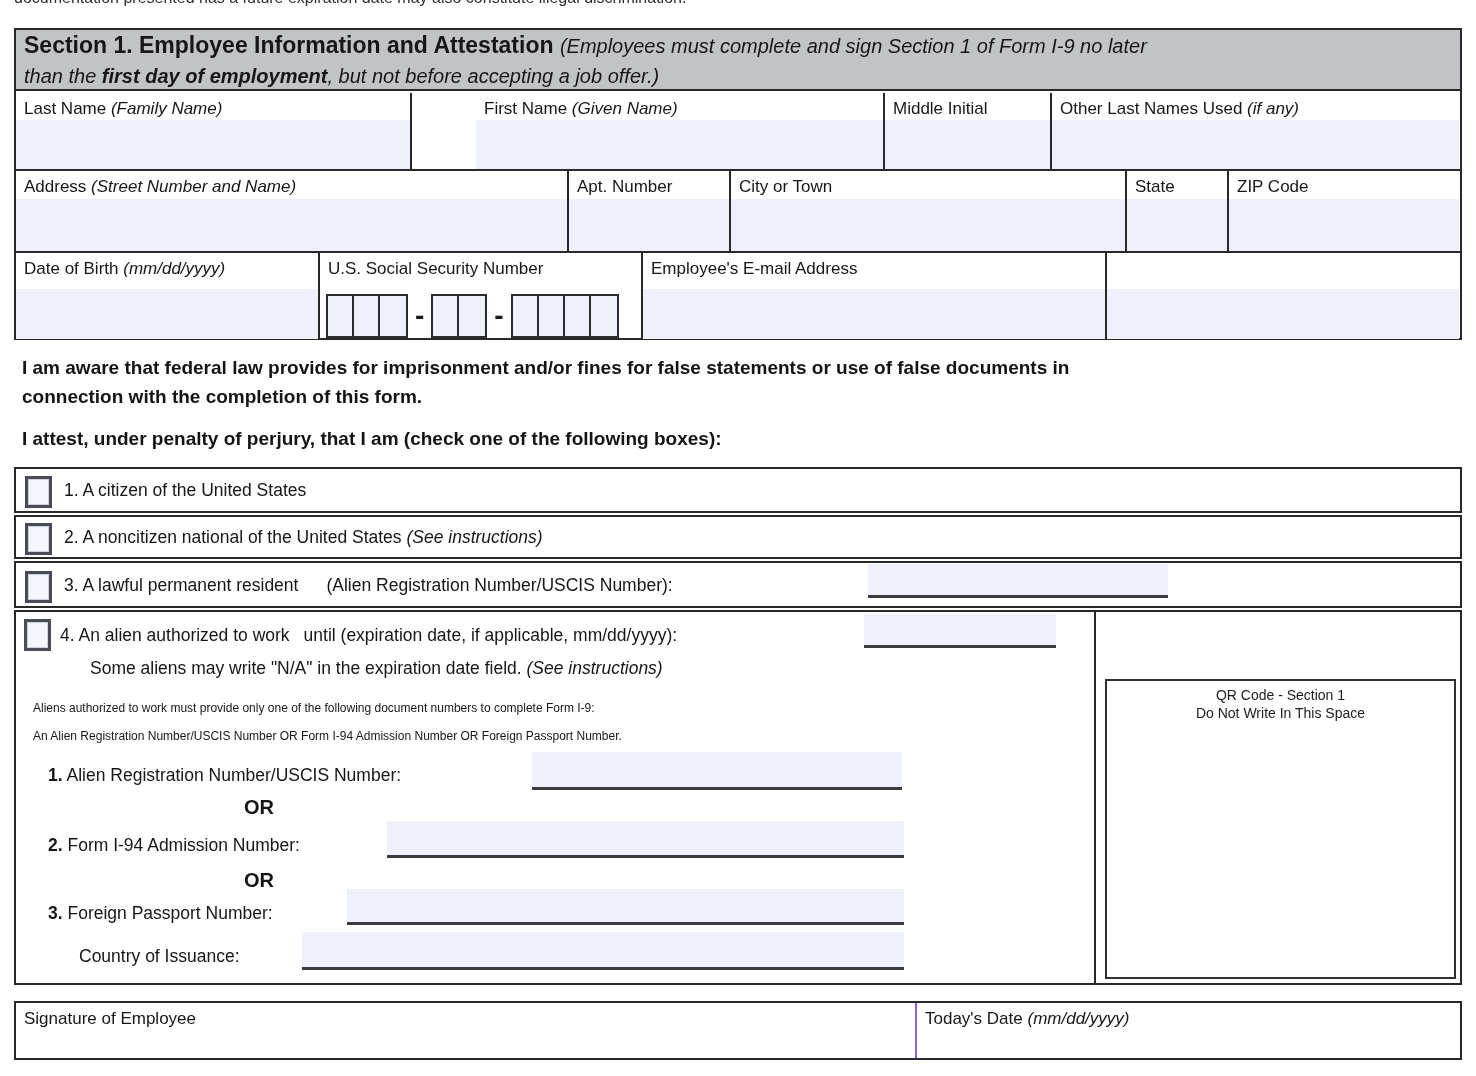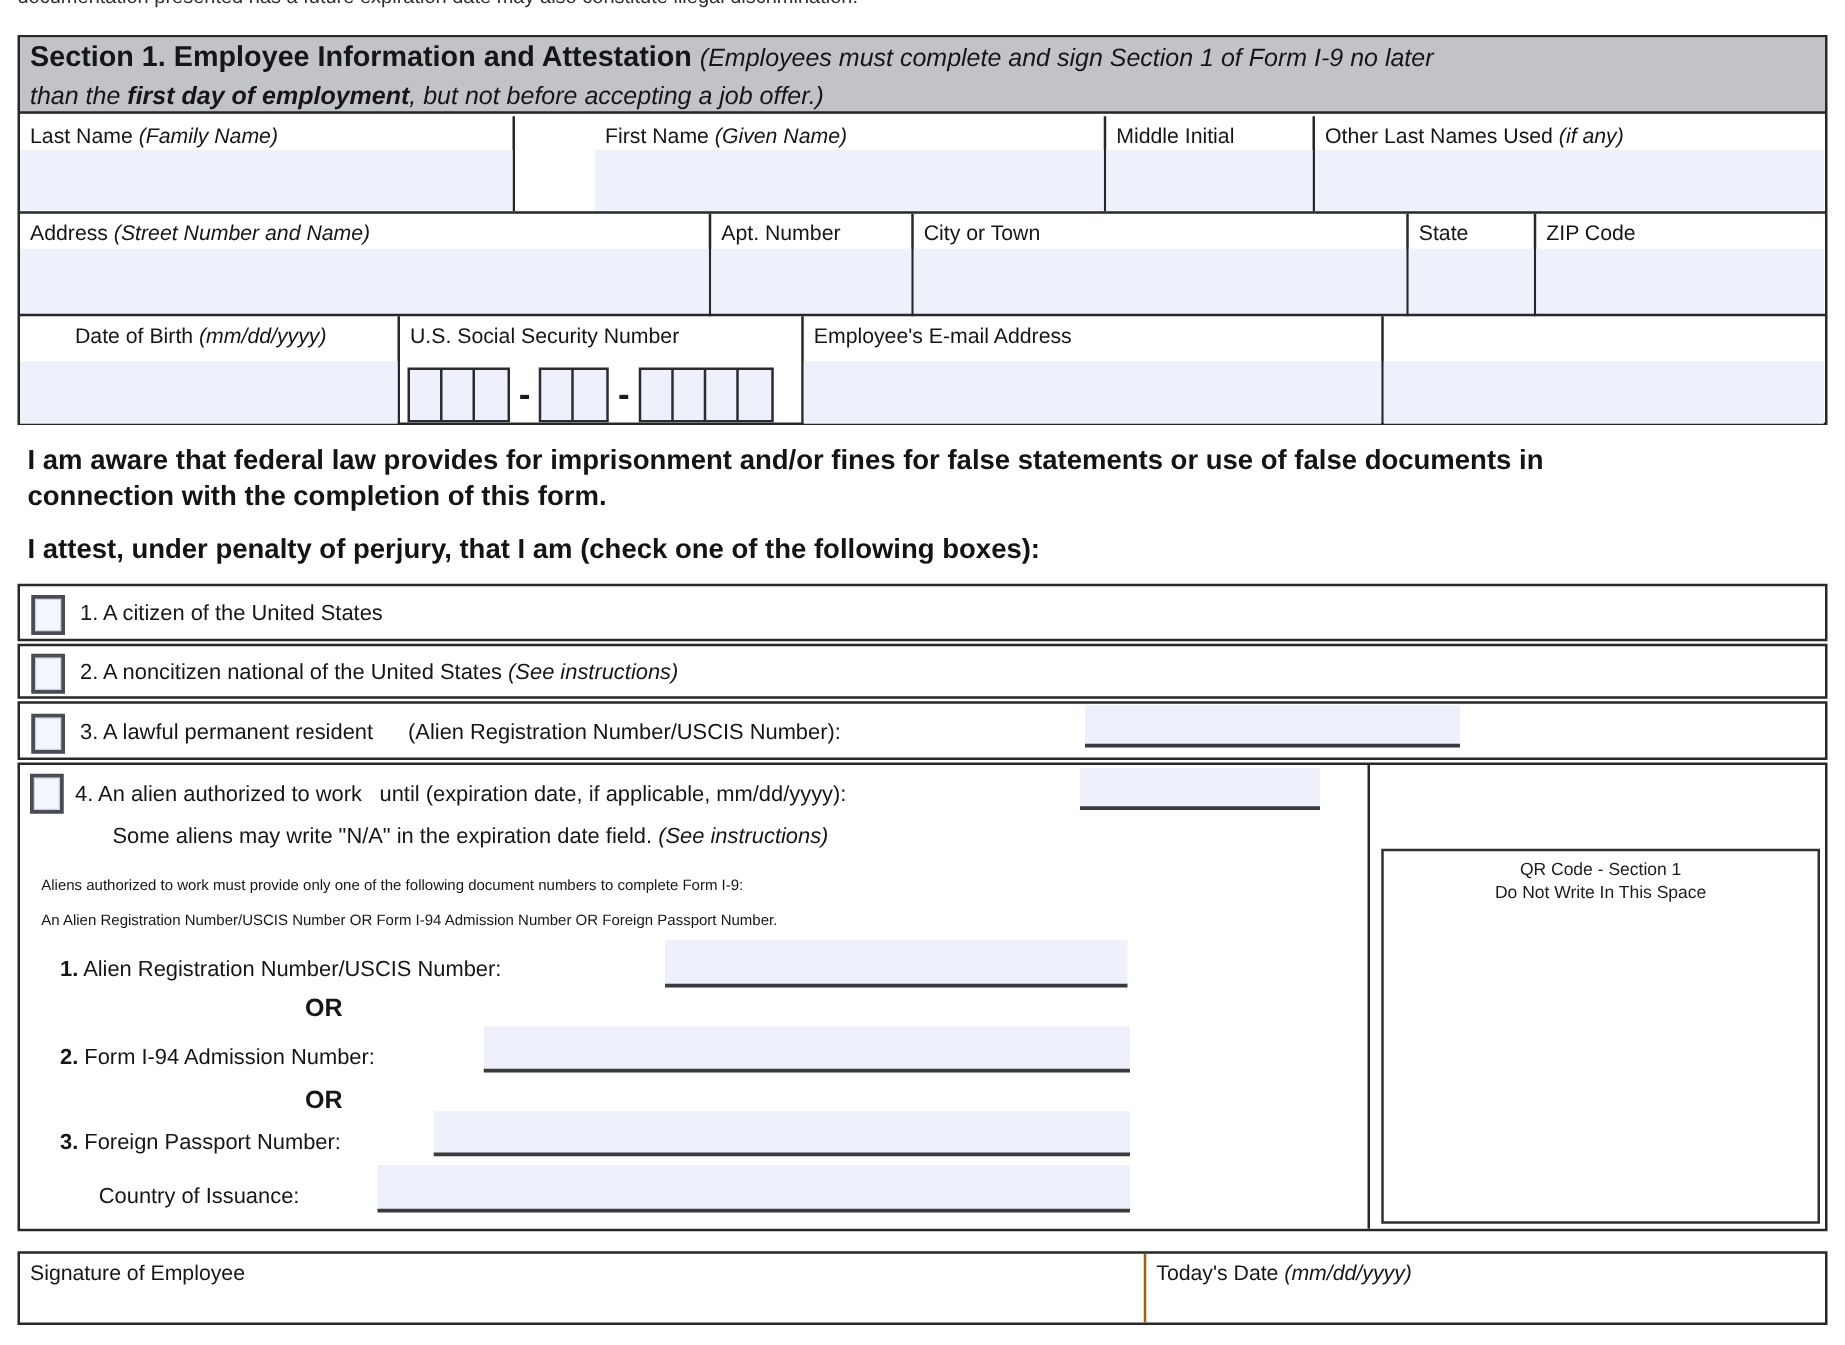--- a/index.html
+++ b/index.html
@@ -27,21 +27,21 @@
   .f27{top:27px;} .f28{top:28px;} .f36{top:36px;}
 
   
   .ssn-wrap{position:absolute;left:6px;top:41px;display:flex;align-items:center;height:44px;}
   .ssn-group{display:flex;border:2.5px solid #2c2c2e;background:#eef1fb;height:44px;box-sizing:border-box;}
   .ssn-box{width:26px;height:100%;border-right:2px solid #2c2c2e;box-sizing:border-box;}
   .ssn-box:last-child{border-right:none;}
   .ssn-dash{font-weight:bold;font-size:28px;margin:0 7px;color:#1b1b1d;line-height:40px;}
 
   
-  .stmt{left:22px;font-size:22px;font-weight:bold;line-height:29px;color:#141416;}
+  .stmt{left:22px;font-size:19px;font-weight:bold;line-height:29px;color:#141416;}
 
   
   .optbox{left:14px;width:1448px;border:2px solid #28282a;box-sizing:border-box;background:#fff;}
   .cb{position:absolute;width:21px;height:26px;border:3px solid #4b4b53;background:#f4f6fd;
       box-shadow:inset 0 0 0 1px #ccd2e4;box-sizing:content-box;}
   .optlbl{position:absolute;font-size:17.5px;line-height:22px;}
   .bluefield{position:absolute;background:#eef1fb;border-bottom:3px solid #3b3b3d;box-sizing:border-box;}
 
   .or{position:absolute;font-weight:bold;font-size:20px;}
   .doclbl{position:absolute;font-size:17.5px;}
@@ -106,21 +106,21 @@
         <div class="lbl"><span>State</span></div>
         <div class="fill f28"></div>
       </div>
       <div class="cell last" style="left:1213px;width:230px;">
         <div class="lbl"><span>ZIP Code</span></div>
         <div class="fill f28"></div>
       </div>
     </div>
 
     <div class="row row3" style="top:221px;height:86px;">
-      <div class="cell" style="left:0;width:304px;padding-left:36px;">
+      <div class="cell" style="left:0;width:304px;">
         <div class="lbl"><span>Date of Birth </span><span class="it">(mm/dd/yyyy)</span></div>
         <div class="fill f36"></div>
       </div>
       <div class="cell" style="left:304px;width:323px;">
         <div class="lbl"><span>U.S. Social Security Number</span></div>
         <div class="ssn-wrap">
             <span class="ssn-group">
               <span class="ssn-box"></span>
               <span class="ssn-box"></span>
               <span class="ssn-box"></span>
@@ -200,21 +200,21 @@
     <div class="doclbl" style="left:63px;top:334px;">Country of Issuance:</div>
     <div class="bluefield" style="left:286px;top:320px;width:602px;height:38px;"></div>
 
     <div class="qrbox" style="left:1089px;top:67px;width:351px;height:300px;">
       <div>QR Code - Section 1</div>
       <div>Do Not Write In This Space</div>
     </div>
   </div>
 
   <div class="abs sig">
-    <div class="sigcell" style="left:0;width:901px;border-right:2px solid #a16207;">
+    <div class="sigcell" style="left:0;width:901px;border-right:2px solid #8b5cf6;">
       <div class="lbl">Signature of Employee</div>
     </div>
     <div class="sigcell" style="left:901px;width:542px;">
       <div class="lbl"><span>Today's Date </span><span class="it">(mm/dd/yyyy)</span></div>
     </div>
   </div>
 
 </div>
 
 </body></html>

